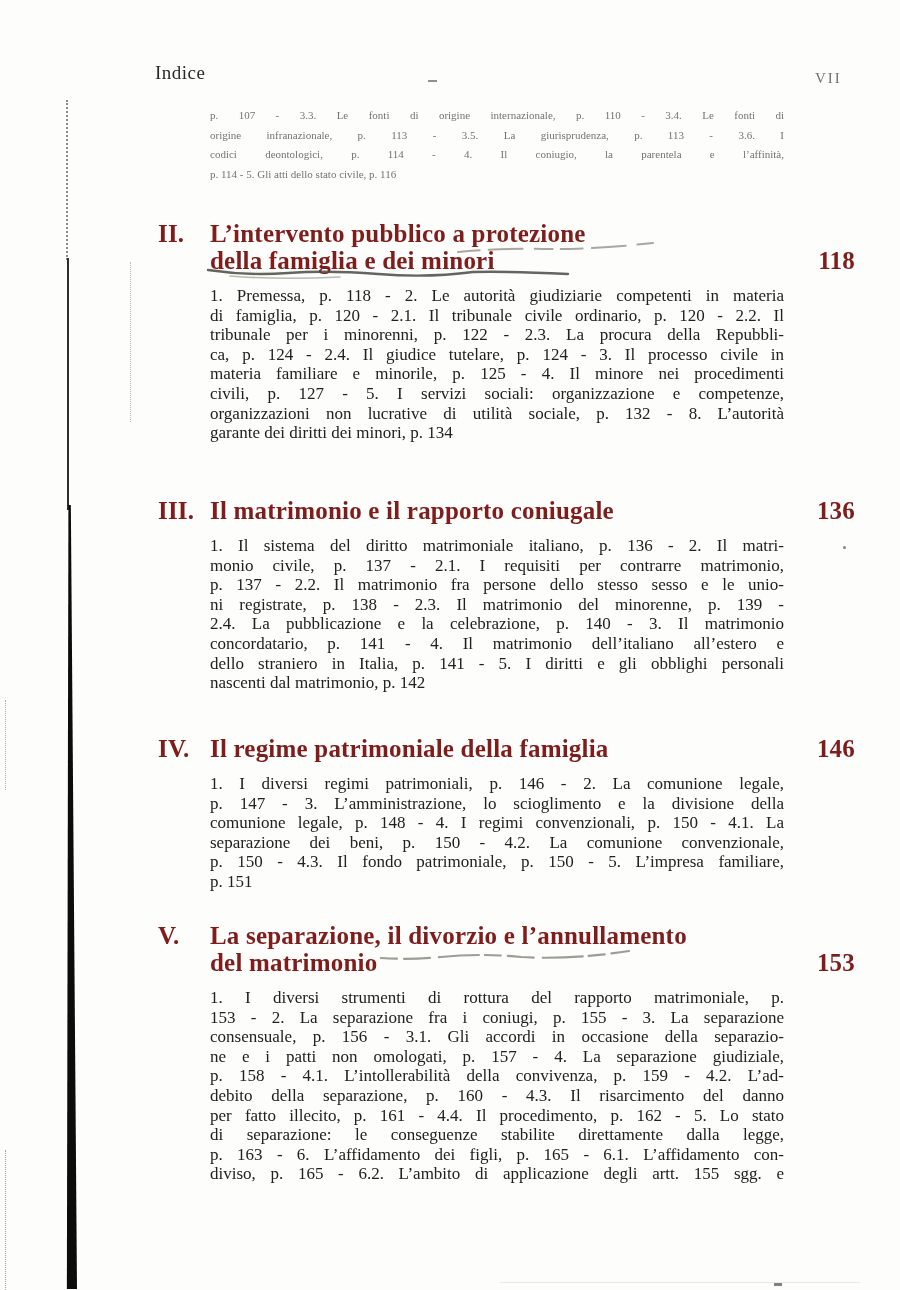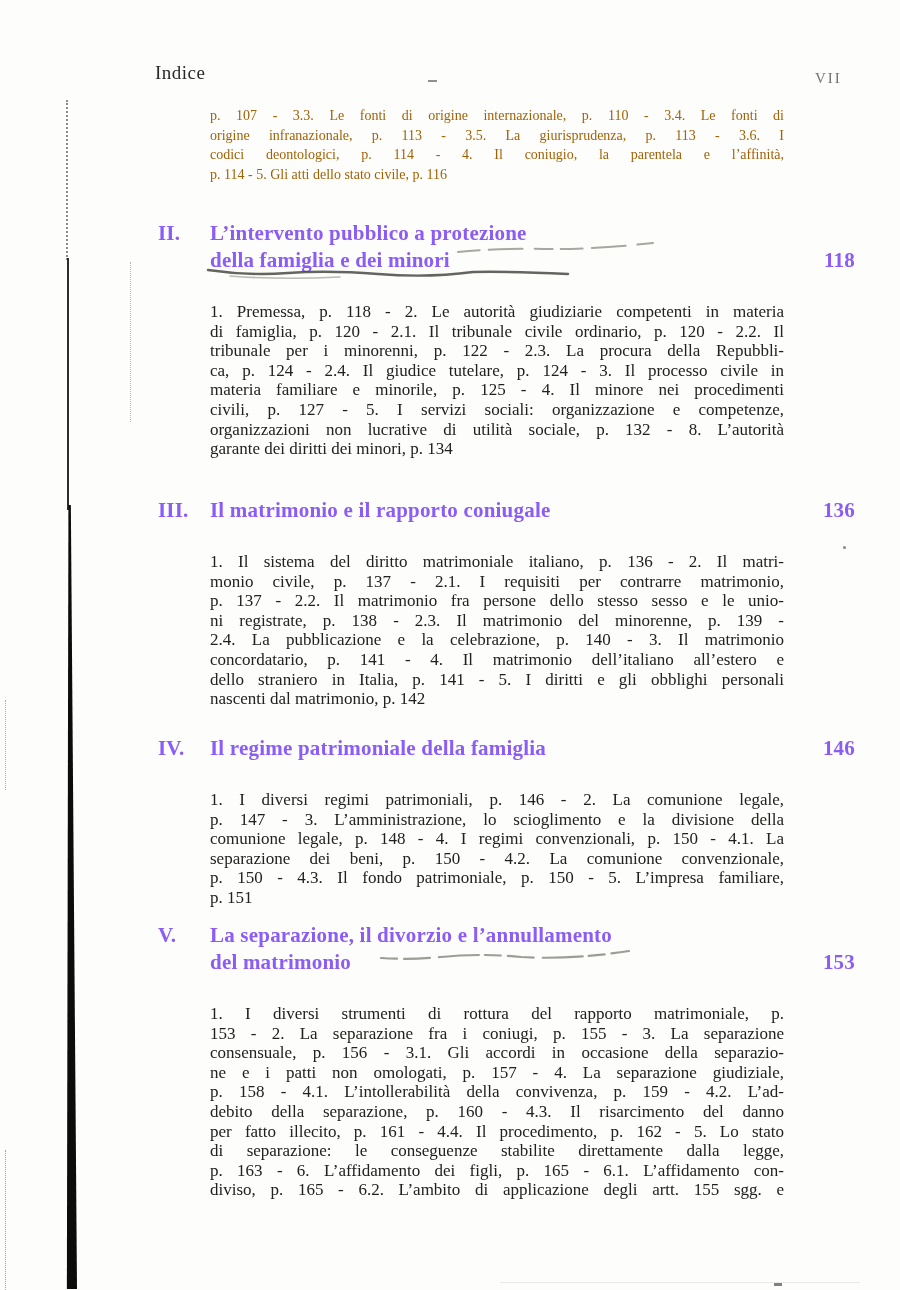--- a/index.html
+++ b/index.html
@@ -25,47 +25,47 @@
     font-size: 15px; letter-spacing: 2px; color: #737373;
   }
   .hdr-mark {
     position: absolute; left: 428px; top: 80px;
     width: 9px; height: 2px; background: #55554f; opacity: .65;
   }
 
   
   .block {
     position: absolute; left: 210px; width: 574px;
-    font-size: 14px; line-height: 19.6px;
-    color: #a16207;
+    font-size: 11px; line-height: 19.6px;
+    color: #737373;
   }
   .line { text-align: justify; text-align-last: justify; white-space: normal; }
   .line.last { text-align-last: left; }
   .justify-all .line.last { text-align-last: justify; }
 
   .continuation { top: 106px; }
 
   
   .section { position: absolute; left: 0; right: 0; }
   .s2 { top: 220px; }
   .s3 { top: 497px; }
   .s4 { top: 735px; }
   .s5 { top: 922px; }
 
   .sec-heading {
     display: flex; align-items: flex-end;
     margin-left: 158px; margin-right: 45px;
-    font-weight: 700; font-size: 21px; line-height: 27px;
-    color: #8b5cf6; letter-spacing: 0.2px;
+    font-weight: 700; font-size: 25px; line-height: 27px;
+    color: #7f1d1d; letter-spacing: 0.2px;
   }
   .numeral { width: 52px; align-self: flex-start; }
   .title { flex: 1; }
   .pageno { text-align: right; }
 
-  .sec-body { position: relative; margin-left: 210px; width: 574px; margin-top: 28px;
+  .sec-body { position: relative; margin-left: 210px; width: 574px; margin-top: 12px;
     font-size: 17px; line-height: 19.6px; color: #21211f; }
 
   
   .spine-dots {
     position: absolute; left: 66px; top: 100px; height: 160px; width: 0;
     border-left: 2px dotted rgba(45,45,42,.55);
   }
   .spine-thin {
     position: absolute; left: 67px; top: 258px; height: 252px; width: 2px;
     background: #2e2e2b;

